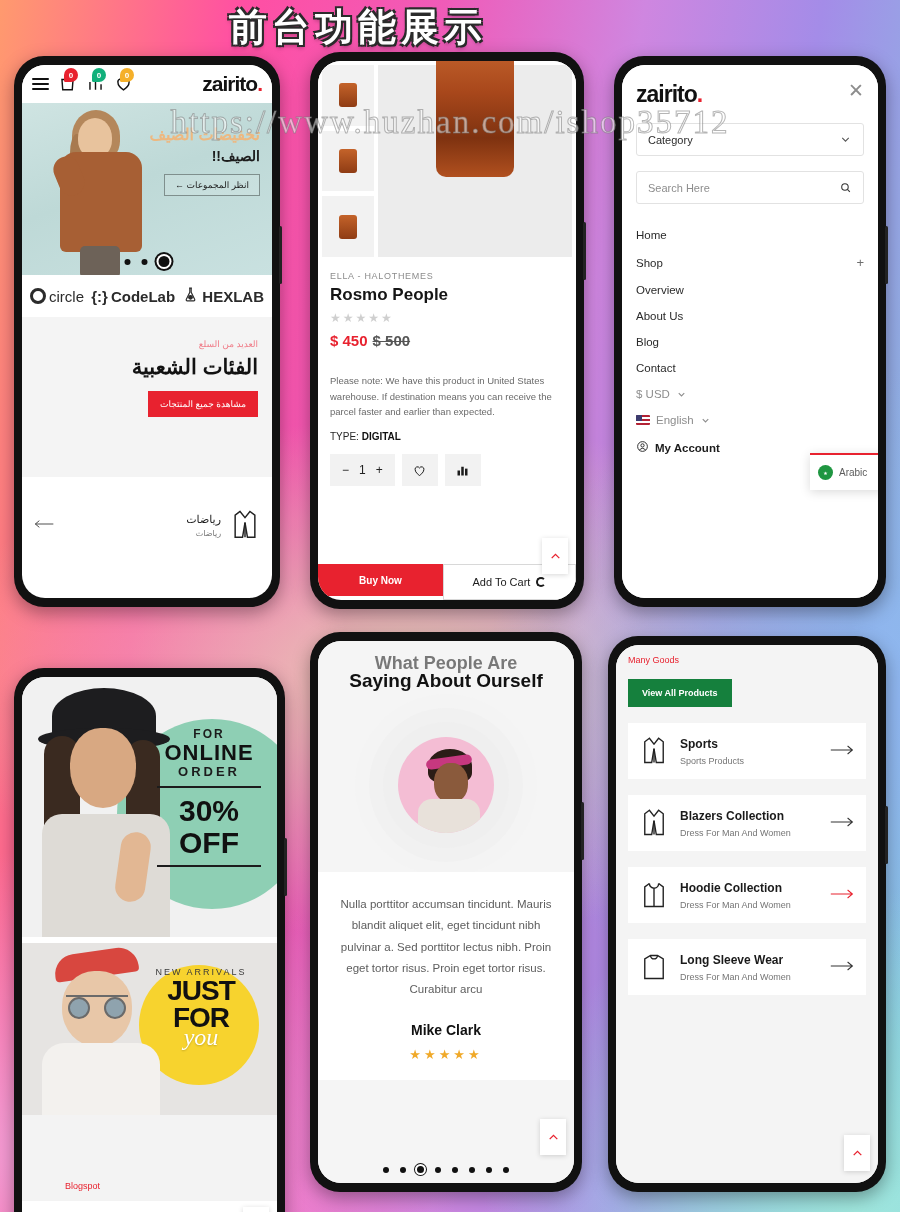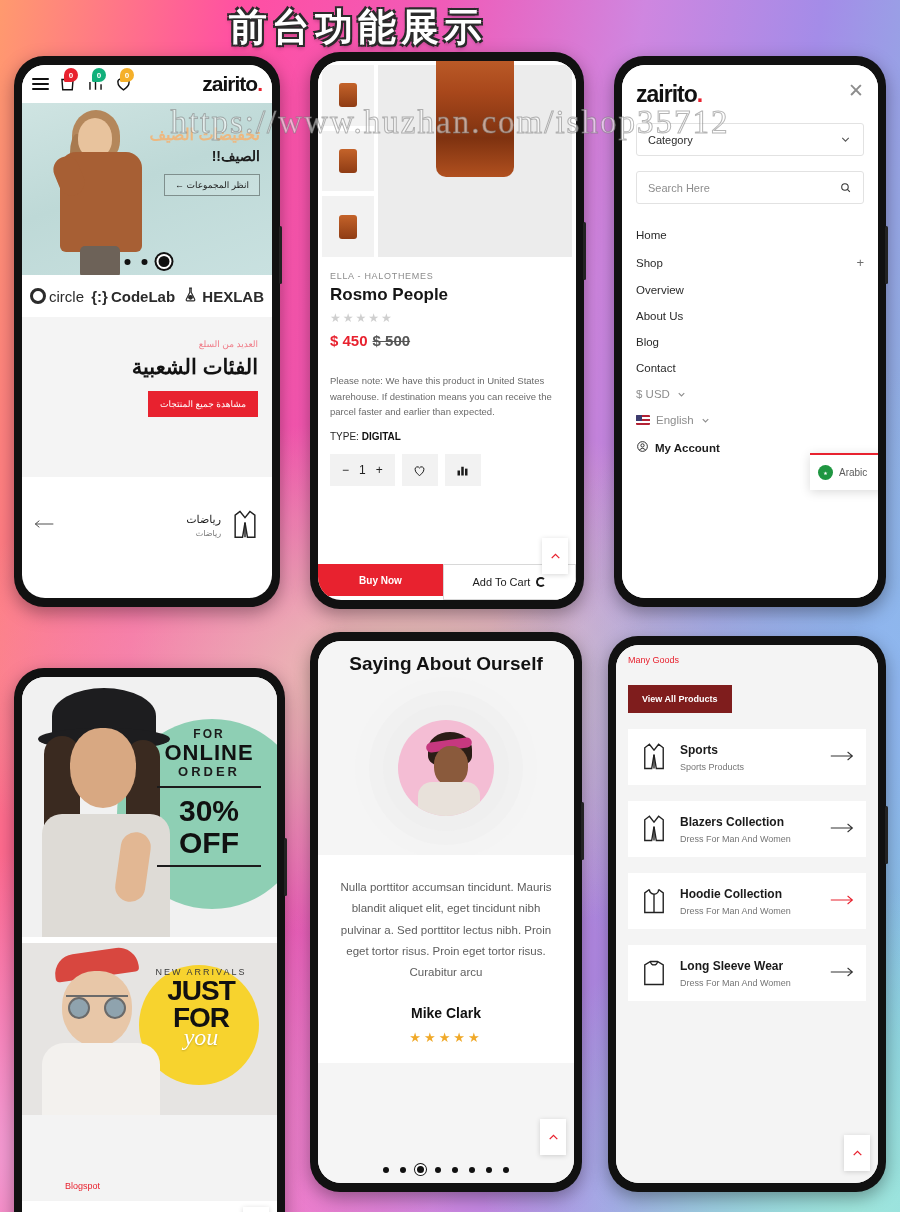--- a/index.html
+++ b/index.html
@@ -396,21 +396,21 @@
   .p5-dots i.active {
     width: 7px; height: 7px; background: #111;
     box-shadow: 0 0 0 2px #fff, 0 0 0 3px #111;
   }
 
   
   .p6-wrap { background: #f4f4f4; height: 100%; padding: 10px 12px 0; position: relative; }
   .p6-sub { font-size: 9px; color: #e8222f; }
   .p6-title { font-size: 21px; font-weight: bold; color: #111; margin-top: 6px; }
   .p6-btn {
-    display: inline-block; margin-top: 20px; background: #7f1d1d; color: #fff;
+    display: inline-block; margin-top: 14px; background: #15803d; color: #fff;
     font-size: 9px; font-weight: bold; padding: 9px 14px;
   }
   .catrow {
     background: #fff; margin-top: 16px; padding: 13px 12px;
     display: flex; align-items: center; justify-content: space-between;
   }
   .catrow-left { display: flex; align-items: center; gap: 12px; }
   .catrow-t { font-size: 12px; font-weight: bold; color: #1a1a1a; }
   .catrow-s { font-size: 9px; color: #757575; margin-top: 5px; }
   .catrow svg.gicon { width: 28px; height: 30px; }
@@ -740,20 +740,21 @@
         </svg>
     </div>
 
   </div>
 </div>
 
 <div class="phone" id="p5">
   <div class="screen">
     <div class="p5-wrap">
 
+      <div class="t-head1">What People Are</div>
       <div class="t-head2">Saying About Ourself</div>
 
       <div class="t-avatar-wrap">
         <div class="t-avatar">
           <div class="hair"></div>
             <div class="band"></div>
             <div class="face"></div>
             <div class="body"></div>
         </div>
       </div>

